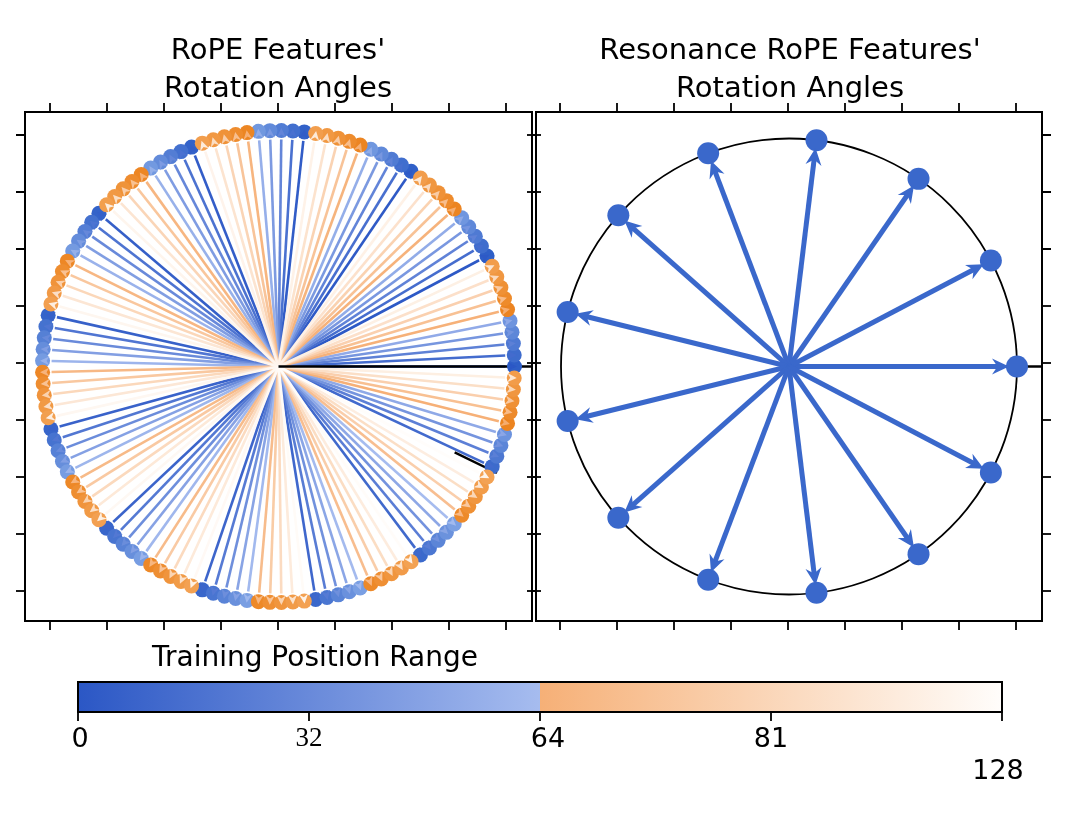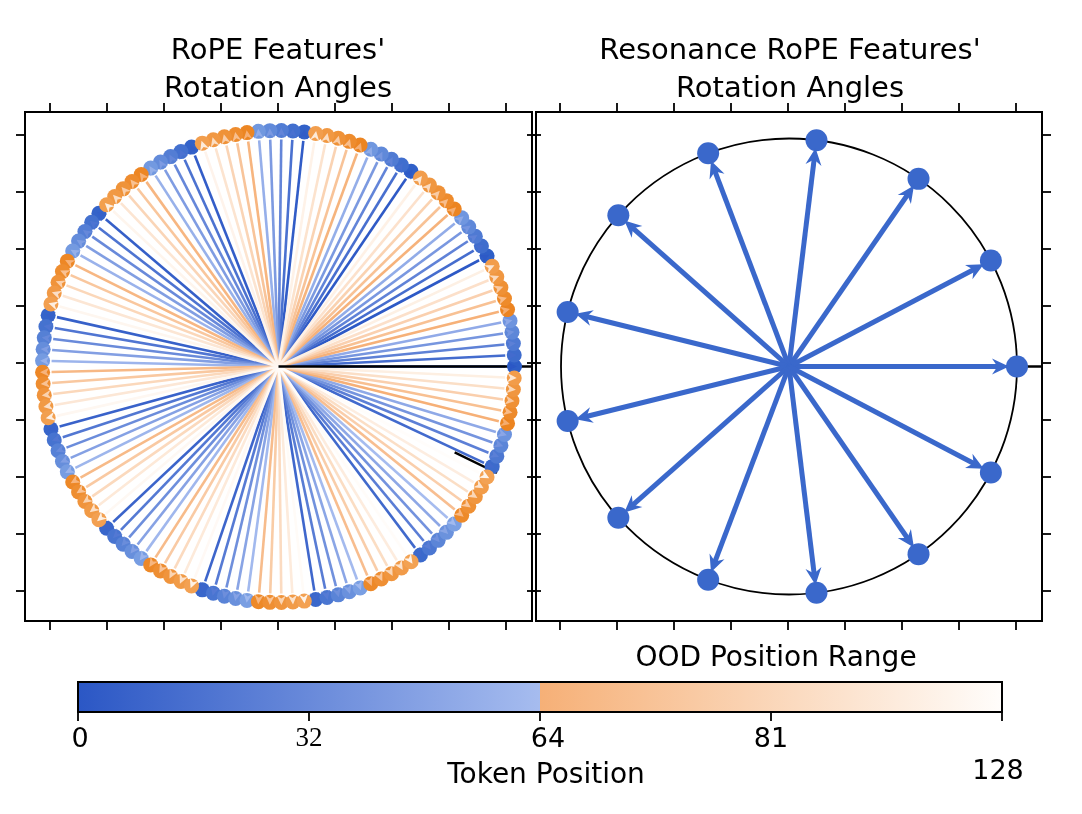--- a/index.html
+++ b/index.html
@@ -1,17 +1,17 @@
 <!DOCTYPE html>
 <html><head>
 <meta charset="utf-8">
 <style>
   html,body{margin:0;padding:0;background:#ffffff;}
   #figure{position:relative;width:1082px;height:814px;background:#ffffff;
-          font-family:"DejaVu Sans","Liberation Sans",sans-serif;color:#000;overflow:hidden;}
+          font-family:"DejaVu Sans","Liberation Sans",sans-serif;color:#000;overflow:hidden;border-radius:19px;}
   #plot-svg{position:absolute;left:0;top:0;}
   .txt{position:absolute;transform:translateX(-50%);white-space:nowrap;color:#000;}
   .title-line{font-size:29px;line-height:1.25;text-align:center;}
   .range-label{font-size:28px;}
   .cbar-label{font-size:28px;}
   .tick-label{font-size:27px;}
 </style>
 </head>
 <body>
 
@@ -550,22 +550,21 @@
         <rect x="540" y="682" width="462" height="30" fill="url(#cb-orange)"></rect>
         <rect x="78" y="682" width="924" height="30" fill="none" stroke="#000000" stroke-width="2"></rect>
         <line x1="78" y1="712" x2="78" y2="721" stroke="#000000" stroke-width="1.8"></line>
         <line x1="309" y1="712" x2="309" y2="721" stroke="#000000" stroke-width="1.8"></line>
         <line x1="540" y1="712" x2="540" y2="721" stroke="#000000" stroke-width="1.8"></line>
         <line x1="771" y1="712" x2="771" y2="721" stroke="#000000" stroke-width="1.8"></line>
         <line x1="1002" y1="712" x2="1002" y2="721" stroke="#000000" stroke-width="1.8"></line>
       </g>
   </svg>
 
-  <div class="txt range-label" style="left:776px;top:640px;">OOD Position Range</div>
+  <div class="txt range-label" style="left:315px;top:640px;">Training Position Range</div>
 
   <div class="txt tick-label" style="left:80px;top:722px;">0</div>
   <div class="txt tick-label" style="left:309px;top:722px;font-family:Liberation Serif, serif;">32</div>
   <div class="txt tick-label" style="left:540px;top:722px;margin-left:8px;">64</div>
   <div class="txt tick-label" style="left:771px;top:722px;">81</div>
   <div class="txt tick-label" style="left:998px;top:754px;">128</div>
 
-  <div class="txt cbar-label" style="left:546px;top:757px;">Token Position</div>
 </div>
 
 </body></html>

